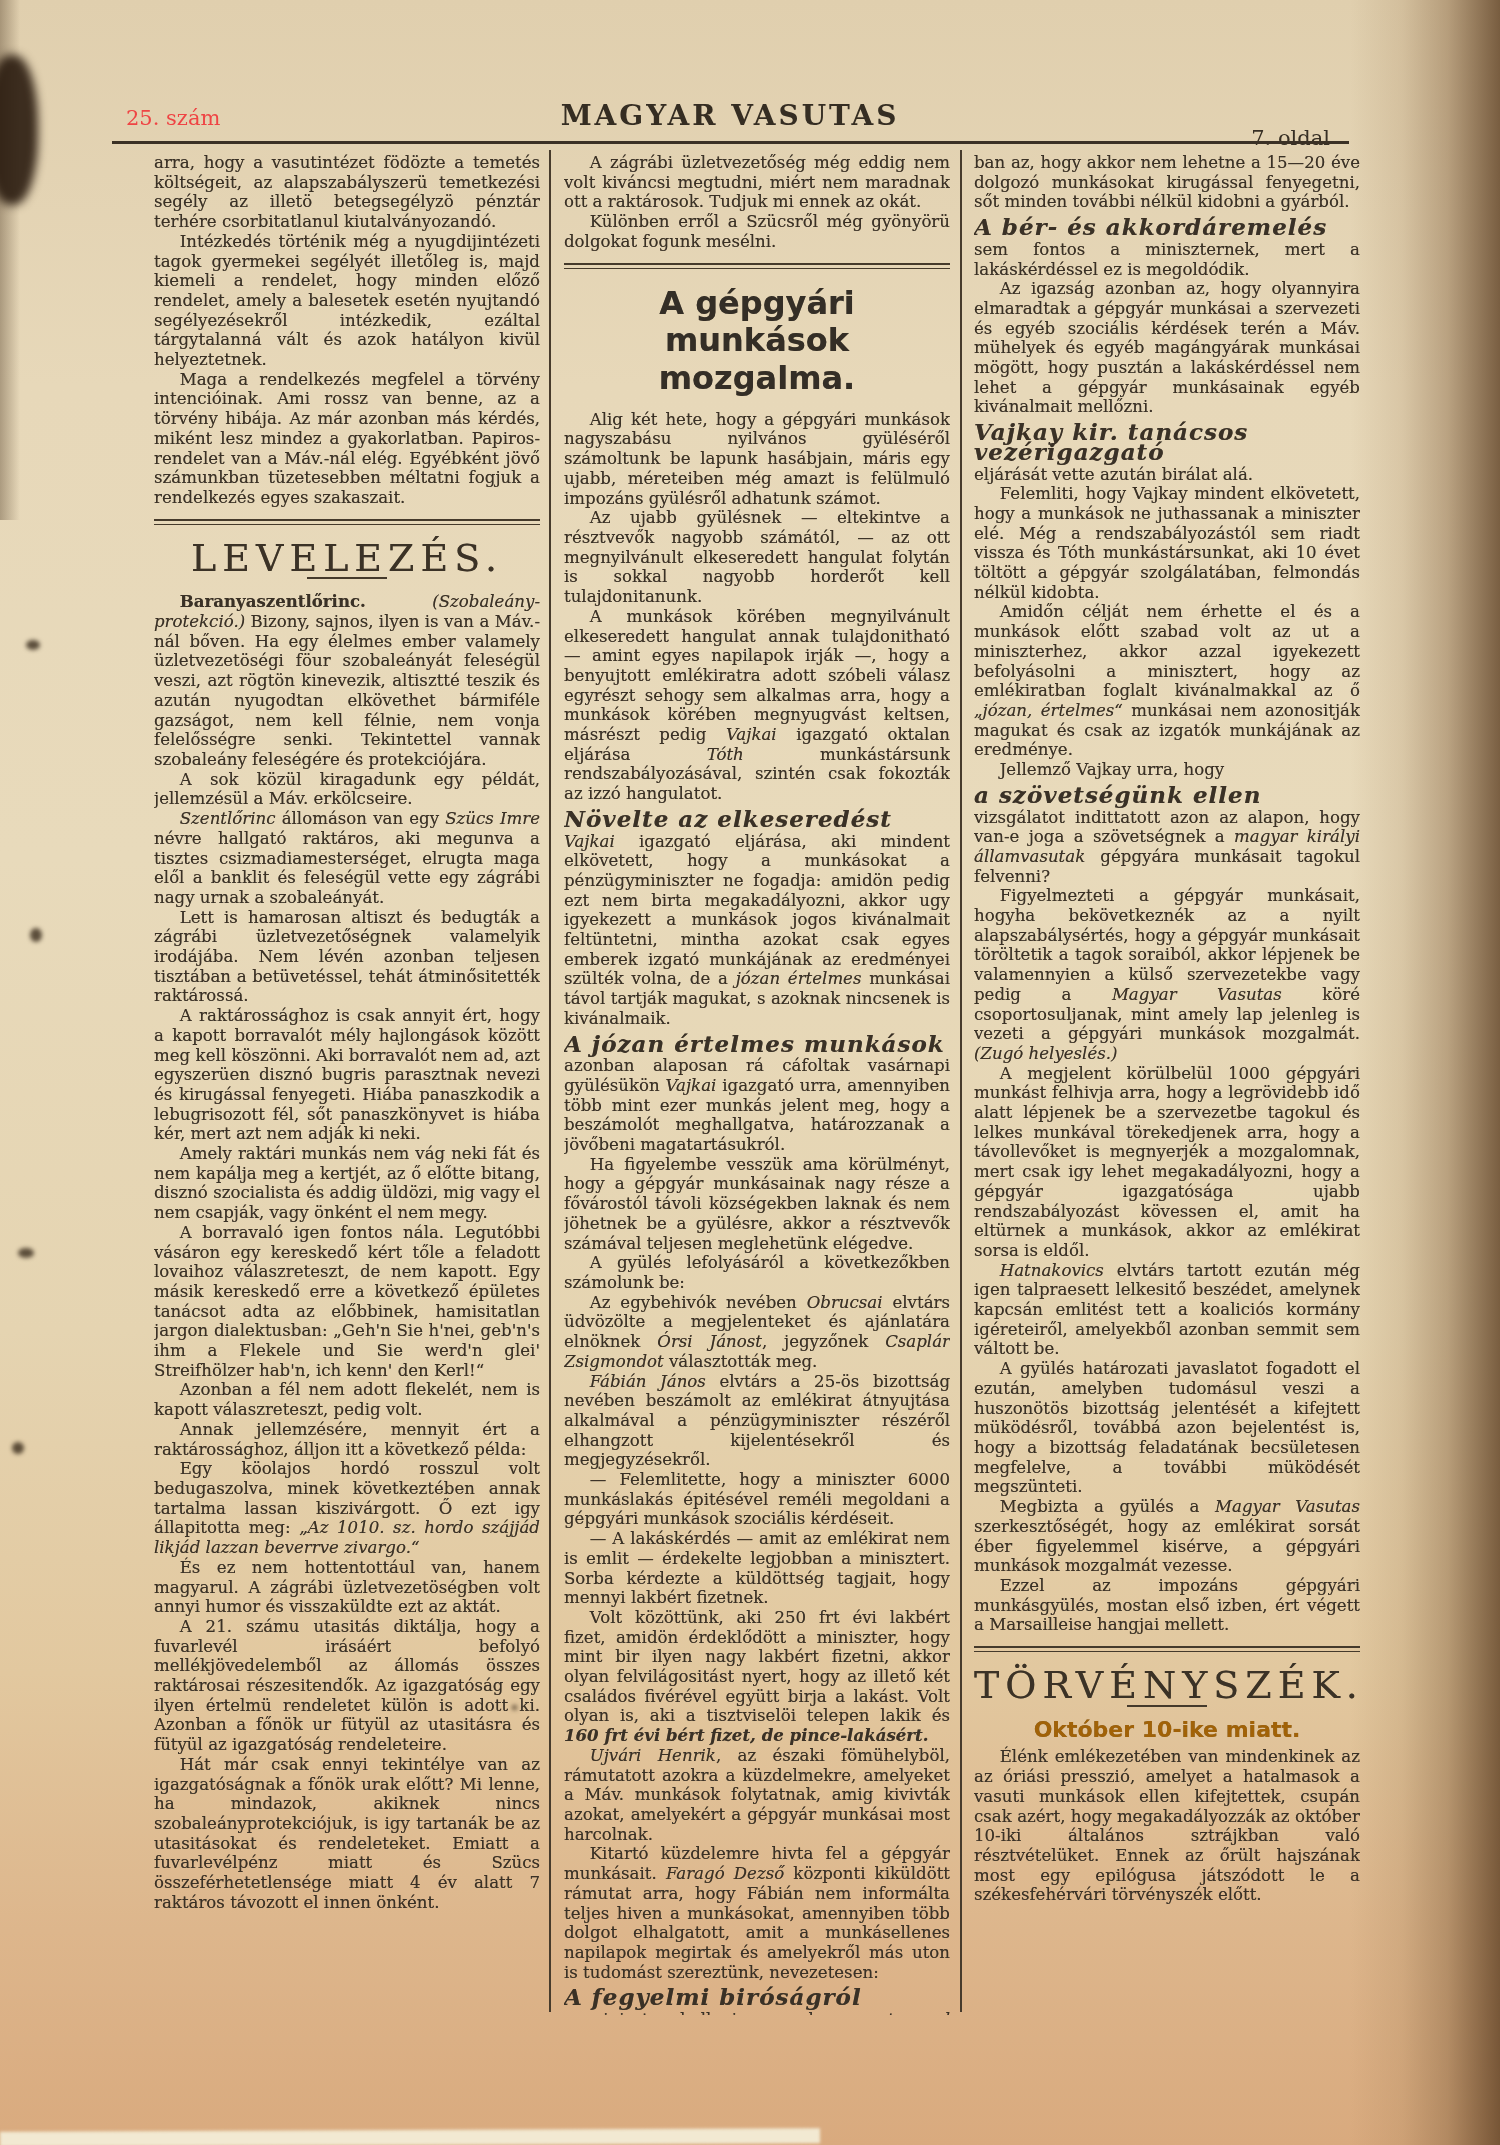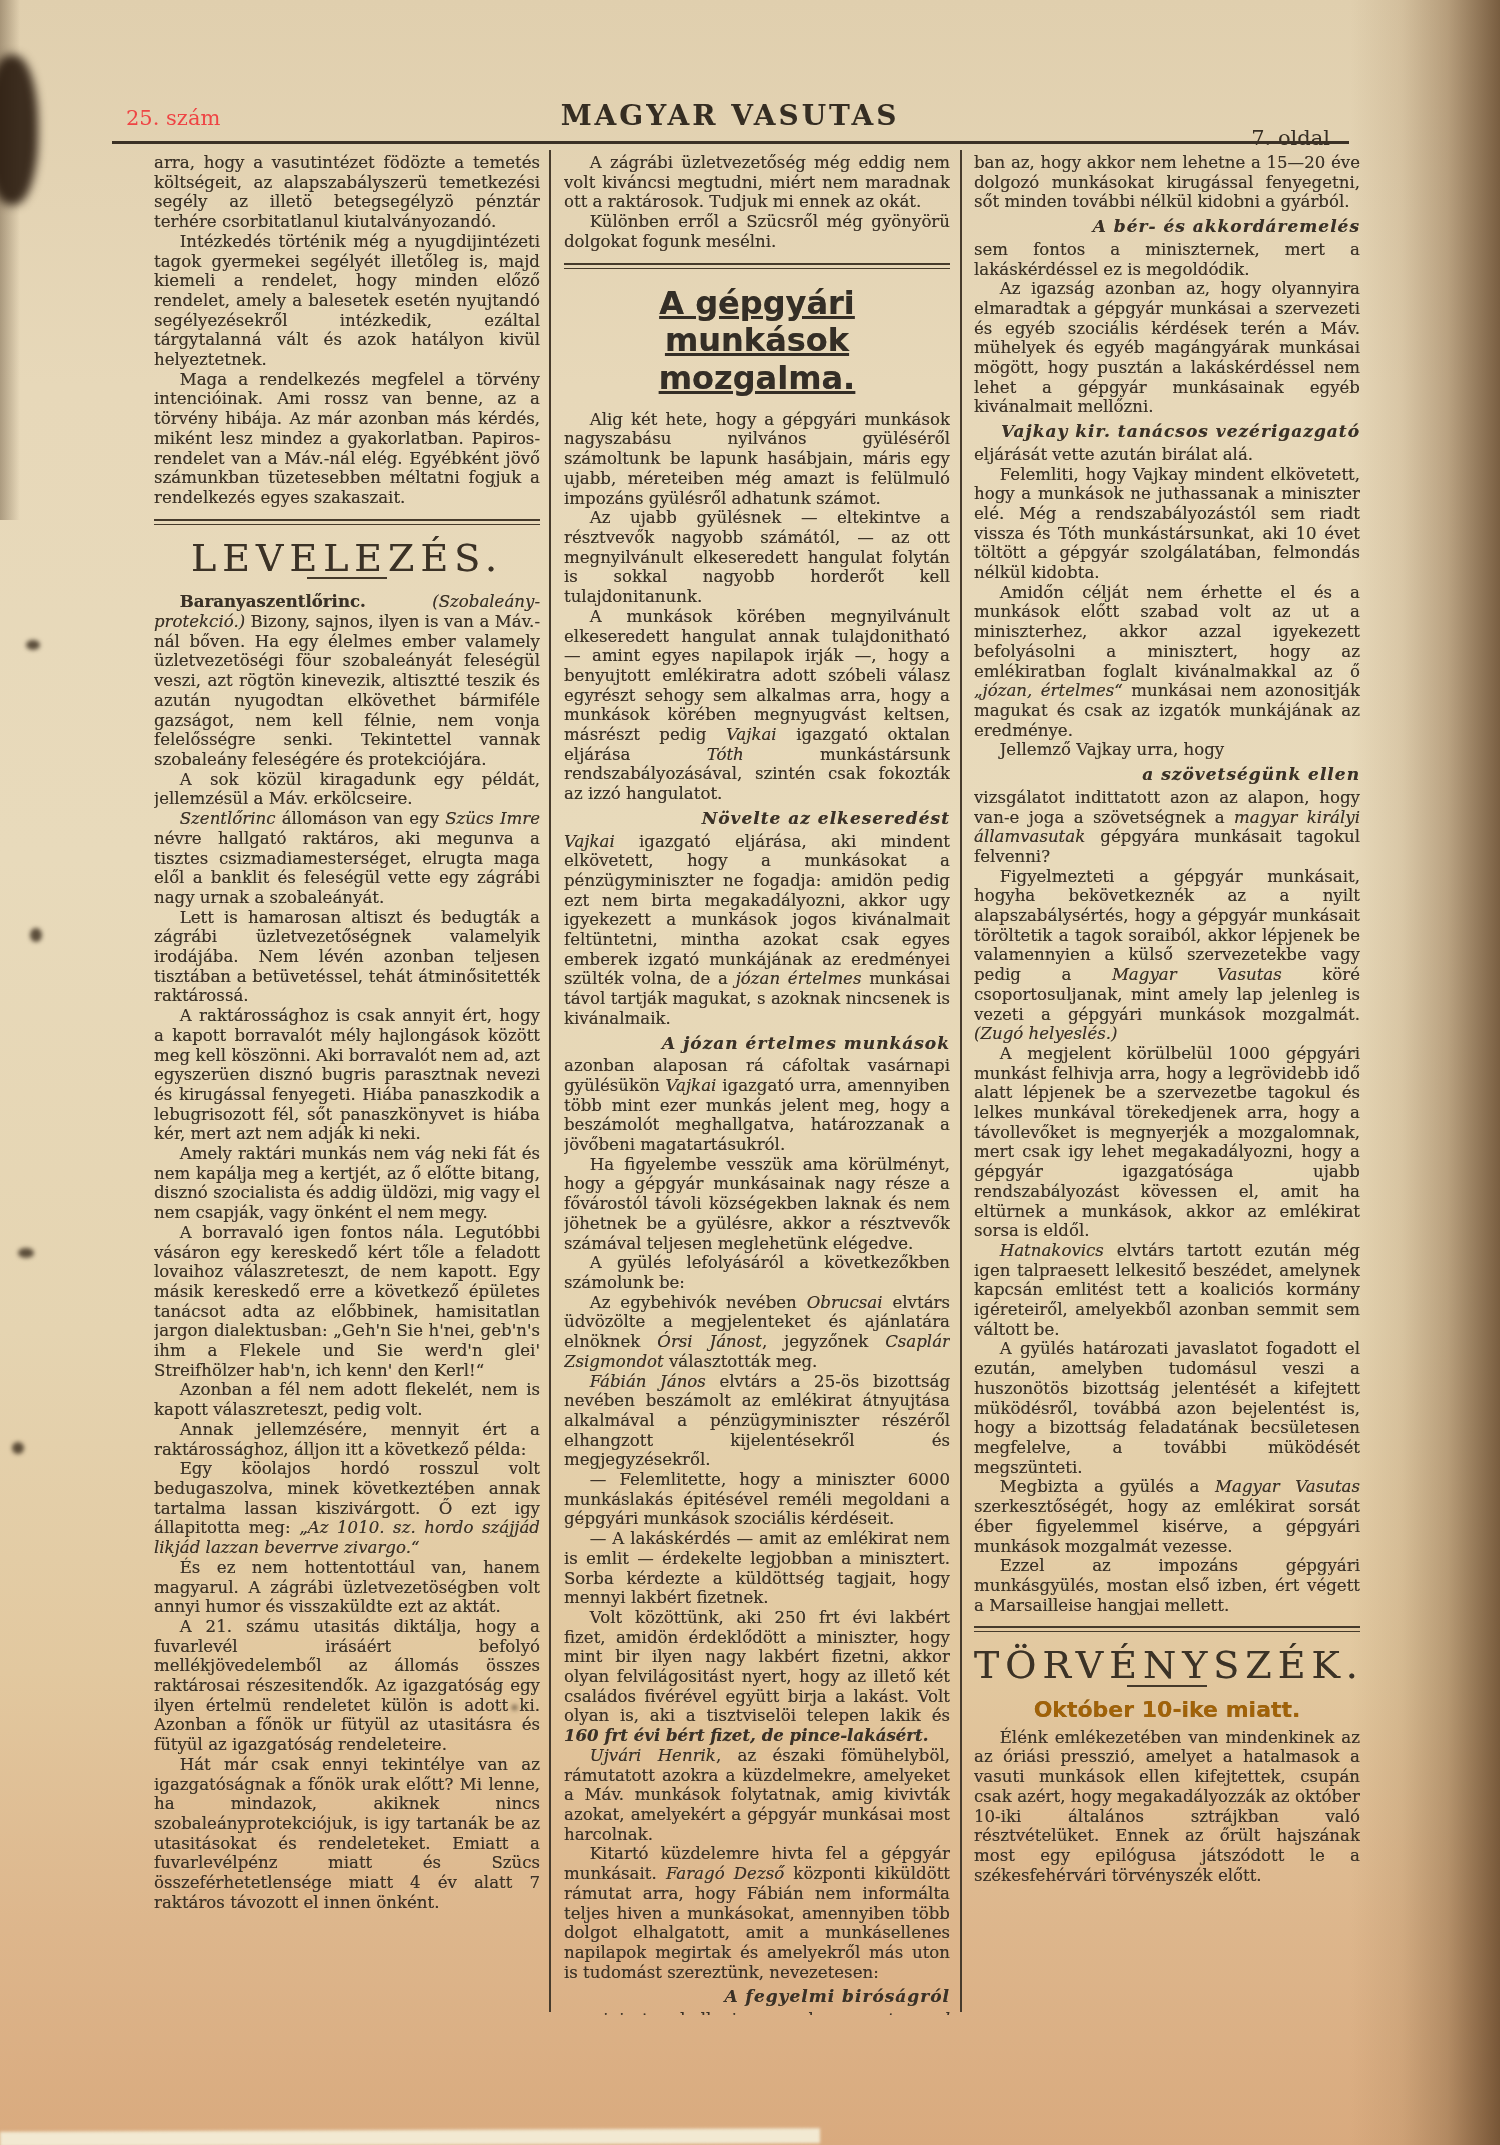--- a/index.html
+++ b/index.html
@@ -32,23 +32,23 @@
   .col{position:absolute;top:153px;width:386px;height:1862px;overflow:hidden;
     font-size:16.6px;line-height:19.7px;color:#3a3126;text-shadow:0 0 0.5px rgba(56,46,34,0.55);}
   #col1{left:154px;} #col2{left:564px;} #col3{left:974px;}
   .divider{position:absolute;top:150px;width:2px;height:1862px;background:#473b2c;}
   #div1{left:549px;} #div2{left:960px;}
 
   .p{text-align:justify;text-indent:1.55em;}
   .p.noindent{text-indent:0;}
   .section-head{font-size:38px;letter-spacing:6px;text-align:center;margin:24px 0 6px;color:#3b3226;}
   .article-head{font-family:"DejaVu Sans",sans-serif;font-weight:bold;font-size:32px;line-height:1.18;
-    text-align:center;margin:16px 0 12px;color:#342e26;text-decoration:underline;}
+    text-align:center;margin:16px 0 12px;color:#342e26;}
   .subhead{font-family:"DejaVu Sans",sans-serif;font-weight:bold;font-size:22px;text-align:center;margin:12px 0 8px;color:#a16207;}
-  .crosshead{font-style:italic;font-weight:bold;font-size:17px;text-align:right;letter-spacing:1px;margin:5px 0 3px;}
+  .crosshead{font-style:italic;font-weight:bold;font-size:23px;text-align:left;letter-spacing:1px;margin:5px 0 3px;}
   .rule-double{border-top:2px solid #453a2b;border-bottom:1px solid #453a2b;height:3px;margin:11px 0;}
   .rule-short{width:80px;margin:9px auto 13px;border-top:2px solid #453a2b;height:0;}
   b.bi{font-style:italic;}
 </style>
 </head>
 <body>
 
 <div class="edge-right"></div>
 <div class="edge-left-soft"></div>
 <div class="edge-top-left"></div>

